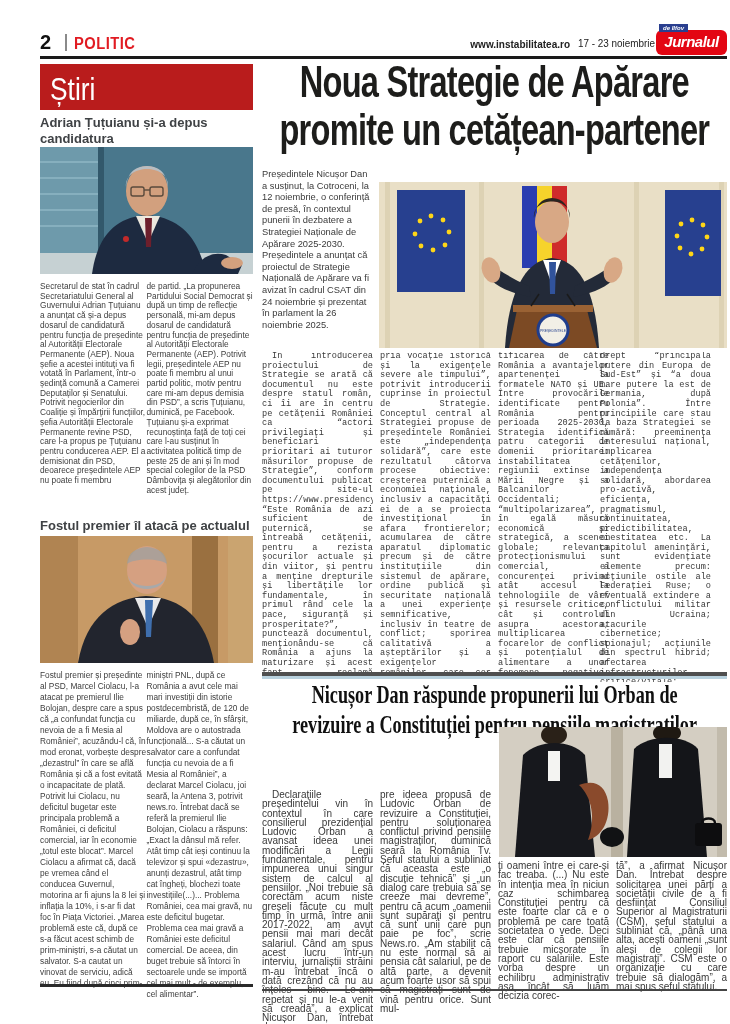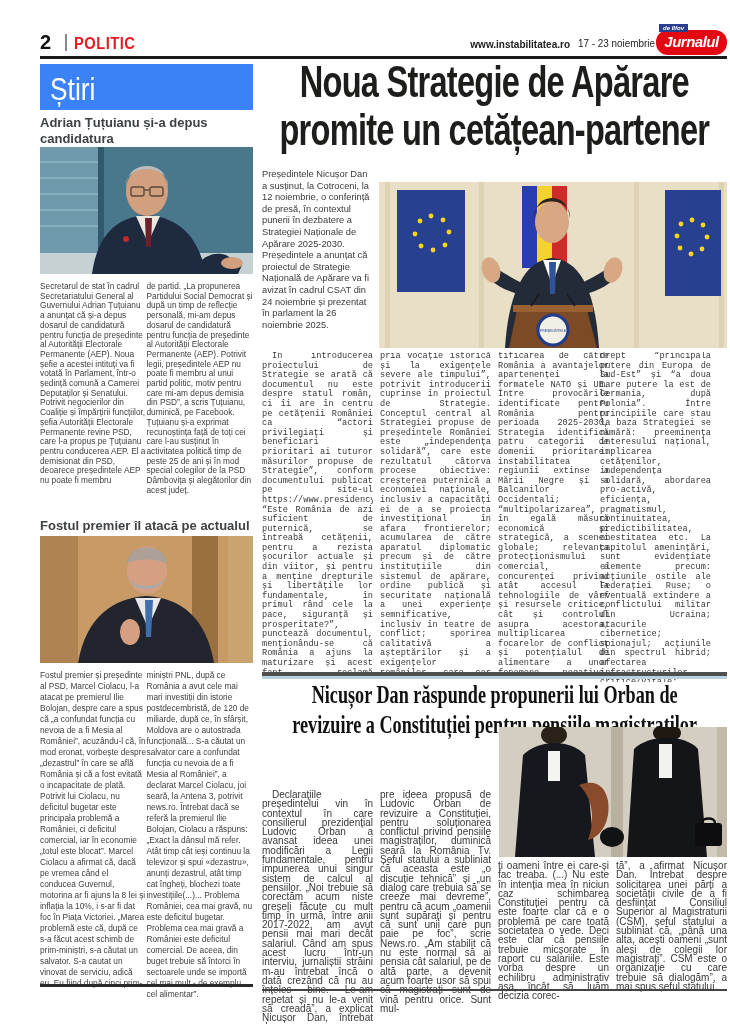--- a/index.html
+++ b/index.html
@@ -7,30 +7,30 @@
         font-family:"Liberation Sans",sans-serif;color:#333;}
   .abs{position:absolute;}
 
   
   .pagenum{left:40px;top:31px;font-size:20px;font-weight:bold;color:#111;}
   .hdr-divider{left:65px;top:34px;height:17px;border-left:2px solid #8a8a8a;}
   .section{left:74px;top:35px;font-size:16px;font-weight:bold;color:#e11b22;letter-spacing:.5px;
            transform:scaleX(.92);transform-origin:left top;}
   .website{left:430px;top:39px;width:140px;text-align:right;font-size:10px;font-weight:bold;color:#222;}
   .issuedate{left:578px;top:37px;font-size:11px;color:#222;transform:scaleX(.9);transform-origin:left top;white-space:nowrap;}
-  .logo{left:656px;top:30px;width:71px;height:25px;background:#e30613;border-radius:12px;}
+  .logo{left:656px;top:30px;width:71px;height:25px;background:#e30613;border-radius:6px;}
   .logo-main{position:absolute;width:100%;text-align:center;top:3px;color:#fff;font-weight:bold;
              font-style:italic;font-size:15px;letter-spacing:-0.5px;}
   .logo-tab{position:absolute;top:-6px;left:3px;background:#2a3f8f;color:#fff;font-size:6px;
             font-weight:bold;padding:1px 4px;font-style:italic;}
   .logo-underline{position:absolute;bottom:-3px;left:6px;right:6px;height:2px;background:#e30613;}
   .head-rule{left:40px;top:56px;width:687px;height:3px;background:#1a1a1a;}
 
   
-  .stiri-box{left:40px;top:64px;width:213px;height:46px;background:#3b82f6;}
+  .stiri-box{left:40px;top:64px;width:213px;height:46px;background:#b91c1c;}
   .stiri-title{position:absolute;left:10px;bottom:2px;color:#fff;font-size:31px;font-weight:normal;
                transform:scaleX(.85);transform-origin:left bottom;}
   .sb-h{left:40px;width:213px;font-size:13px;font-weight:bold;color:#3f4245;line-height:1.2;white-space:pre-line;}
   .sb-h1{top:115px;}
   .sb-h2{top:518px;}
   .sb-photo1{left:40px;top:147px;width:213px;height:127px;}
   .sb-photo2{left:40px;top:536px;width:213px;height:127px;}
   .sb-text{left:40px;width:213px;display:flex;gap:0;font-size:8.3px;color:#3d3d3d;}
   .sb-text .col{flex:1;line-height:9.6px;}
   .sb-text1{top:282px;height:234px;}

